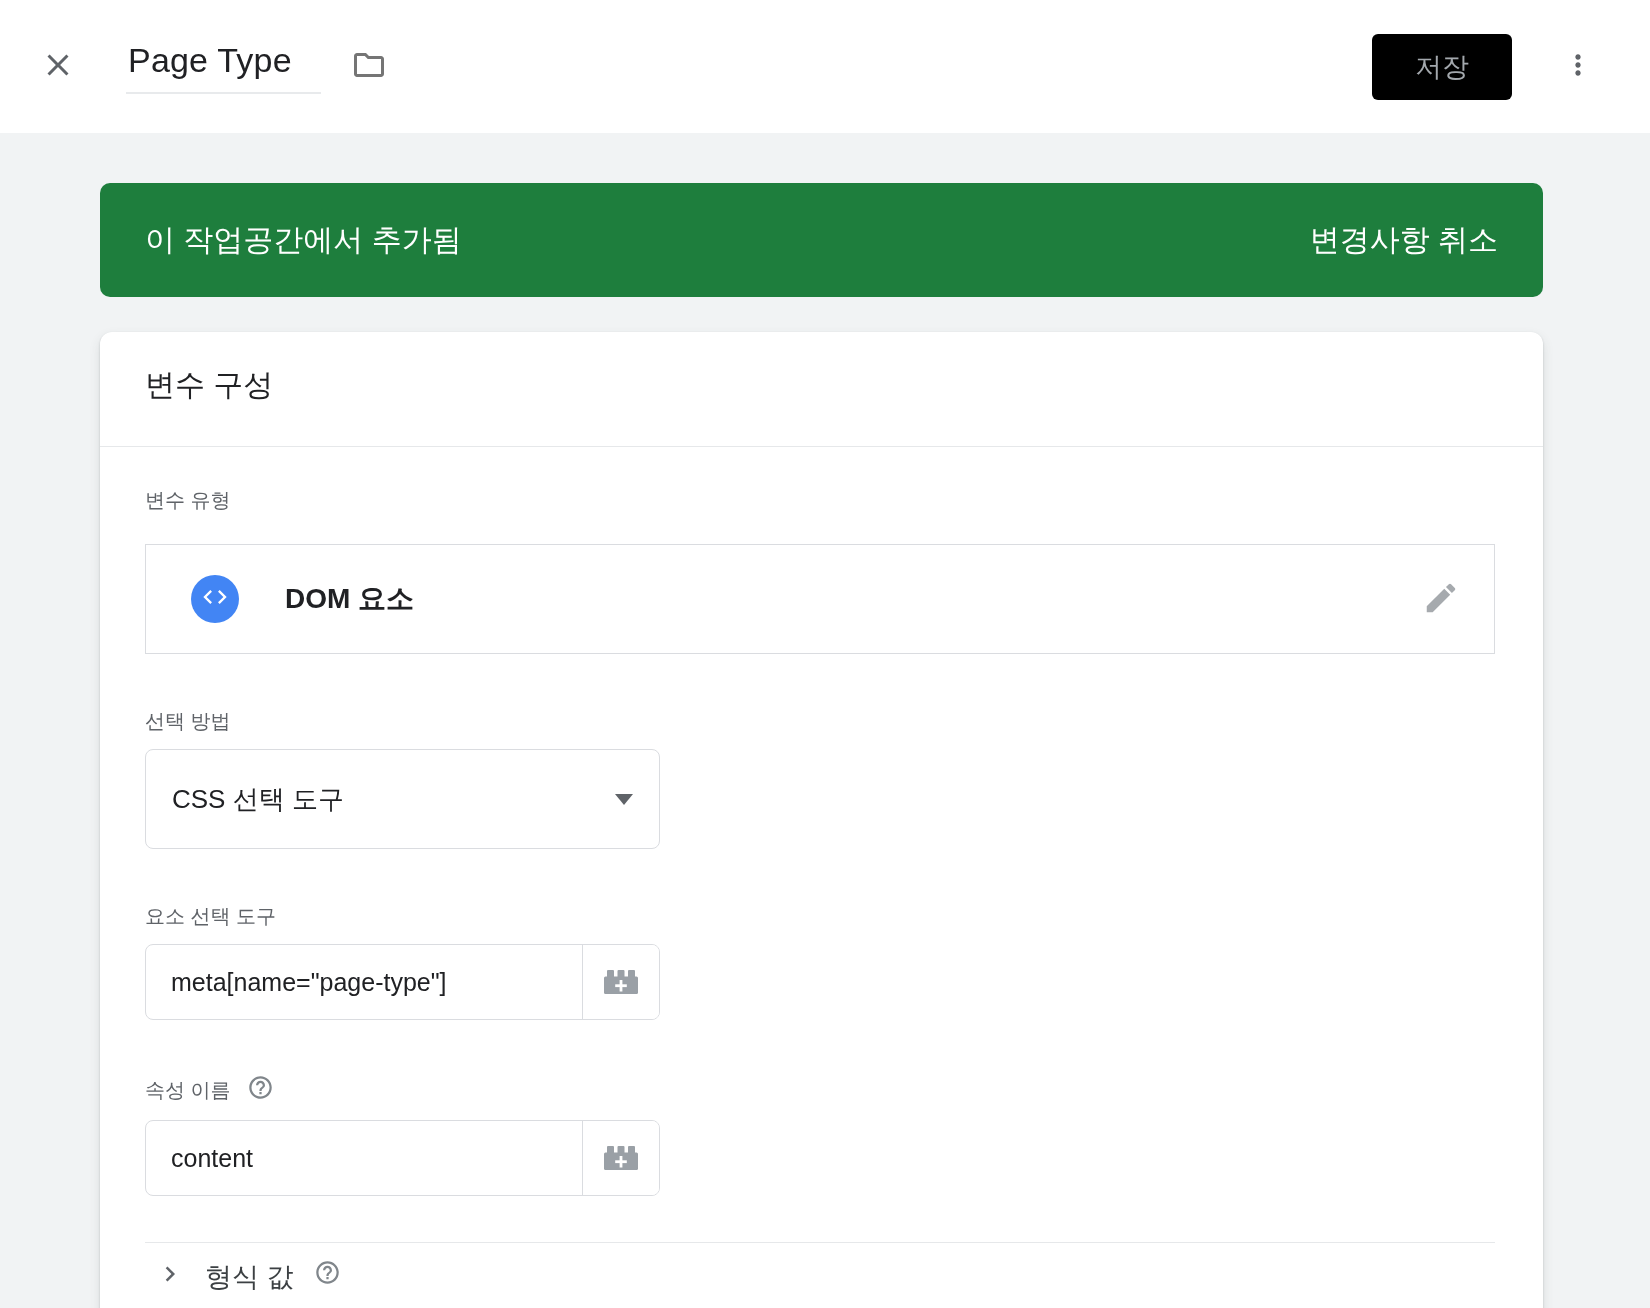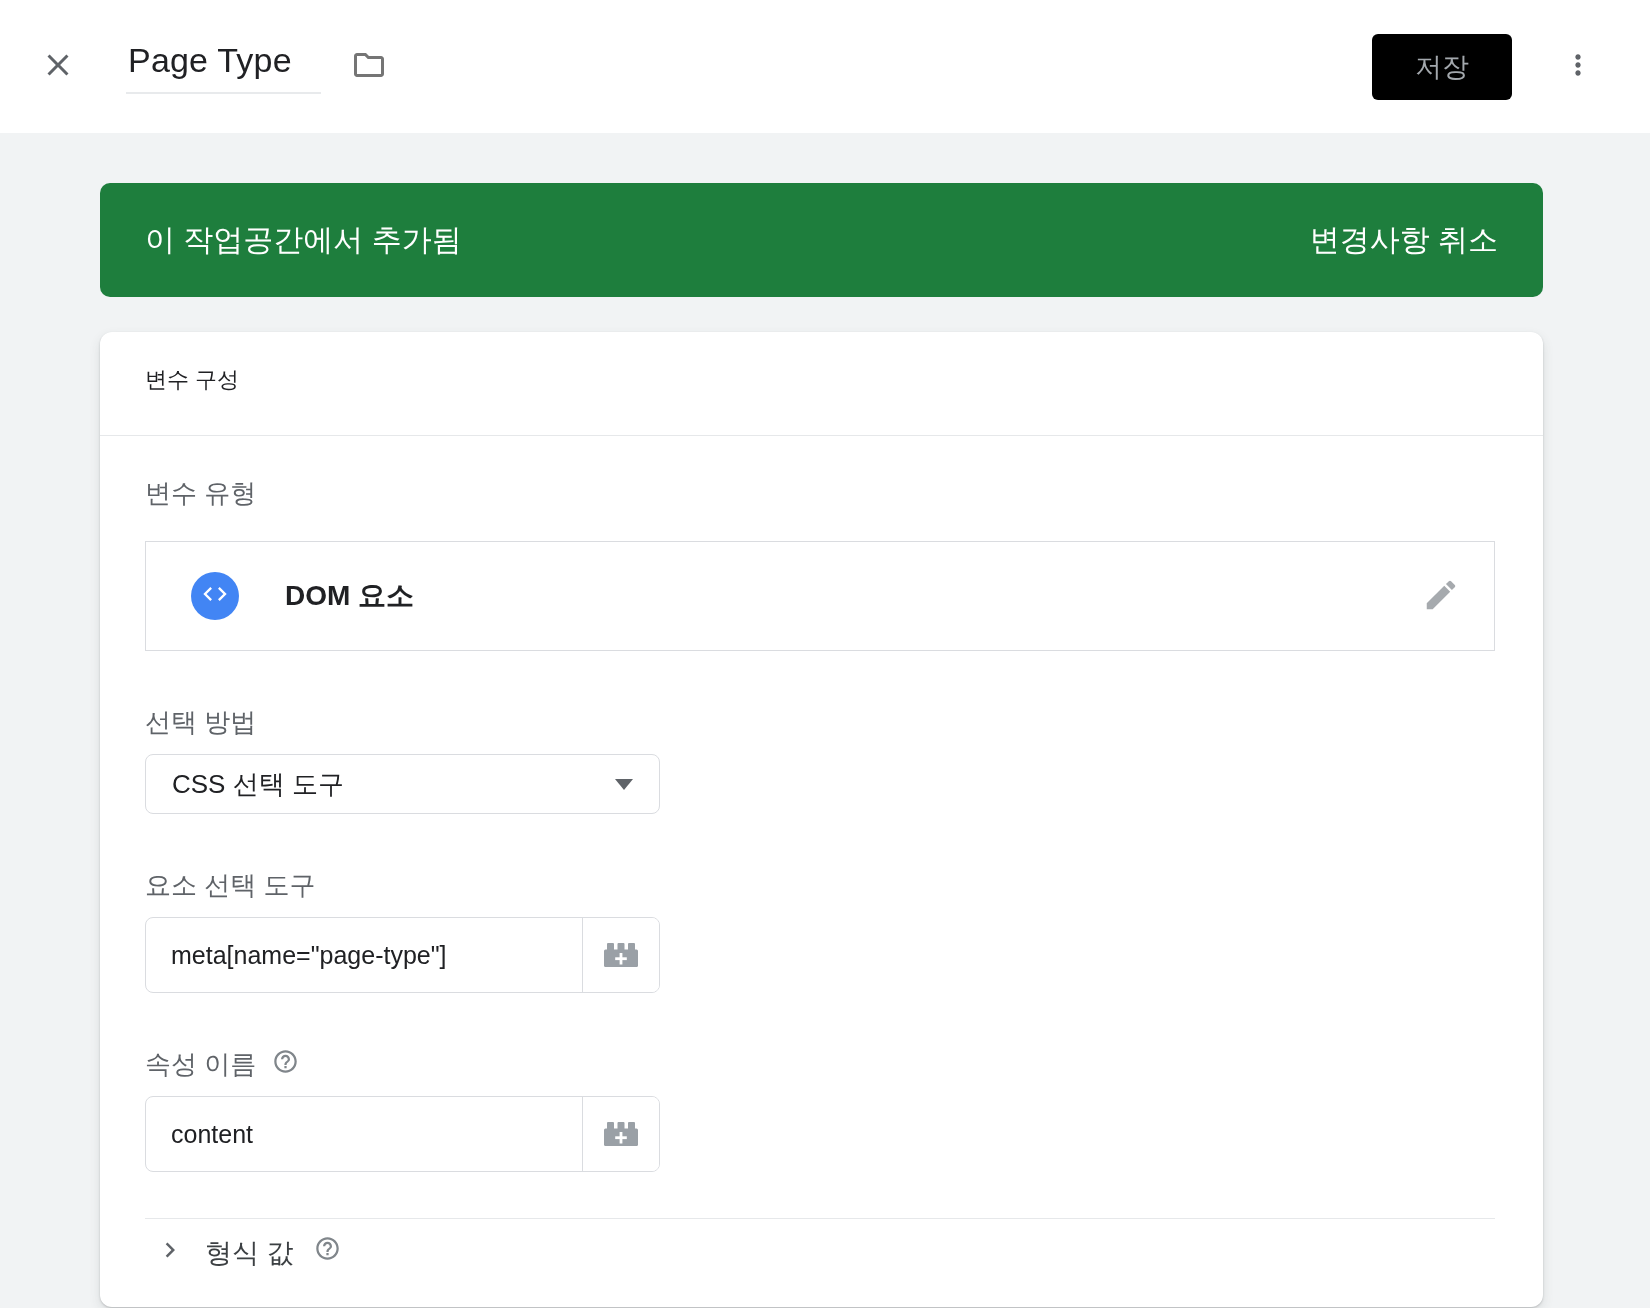--- a/index.html
+++ b/index.html
@@ -45,40 +45,40 @@
     margin-top:50px;height:114px;border-radius:10px;
     background:var(--green);color:#fff;
     display:flex;align-items:center;padding:0 45px;font-size:30px;
   }
   .banner-action{margin-left:auto;cursor:pointer;color:#fff;}
   .card{
     margin-top:35px;background:#fff;border-radius:12px;
     box-shadow:0 1px 2px rgba(60,64,67,.25),0 5px 12px rgba(60,64,67,.12);
   }
   .card-header{padding:33px 45px 40px;border-bottom:1px solid var(--divider);}
-  .card-header h2{margin:0;font-size:22px;font-weight:400;color:var(--ink);}
+  .card-header h2{margin:0;font-size:30px;font-weight:400;color:var(--ink);}
   .card-body{padding:0 48px 36px 45px;}
   .field-label{
     display:flex;align-items:center;gap:16px;
-    font-size:26px;color:var(--label);
+    font-size:20px;color:var(--label);
   }
   .mt-sect{margin-top:54px;}
   .mt-first{margin-top:40px;}
   .type-box{
     margin-top:30px;height:110px;border:1px solid var(--border);border-radius:0;
     display:flex;align-items:center;padding:0 34px 0 45px;
   }
   .type-circle{
     width:48px;height:48px;border-radius:50%;background:var(--blue);
     display:flex;align-items:center;justify-content:center;flex:none;
   }
   .type-name{margin-left:46px;font-size:28px;font-weight:700;color:var(--ink);}
   .edit-btn{margin-left:auto;}
   .select-box{
-    margin-top:14px;width:515px;height:60px;border:1px solid var(--border);
+    margin-top:14px;width:515px;height:100px;border:1px solid var(--border);
     border-radius:8px;display:flex;align-items:center;padding:0 26px;
     font-size:26px;color:var(--ink);cursor:pointer;background:#fff;
   }
   .select-arrow{
     margin-left:auto;width:0;height:0;
     border-left:9px solid transparent;border-right:9px solid transparent;
     border-top:11px solid #5f6368;
   }
   .input-group{
     margin-top:14px;width:515px;height:76px;border:1px solid var(--border);

